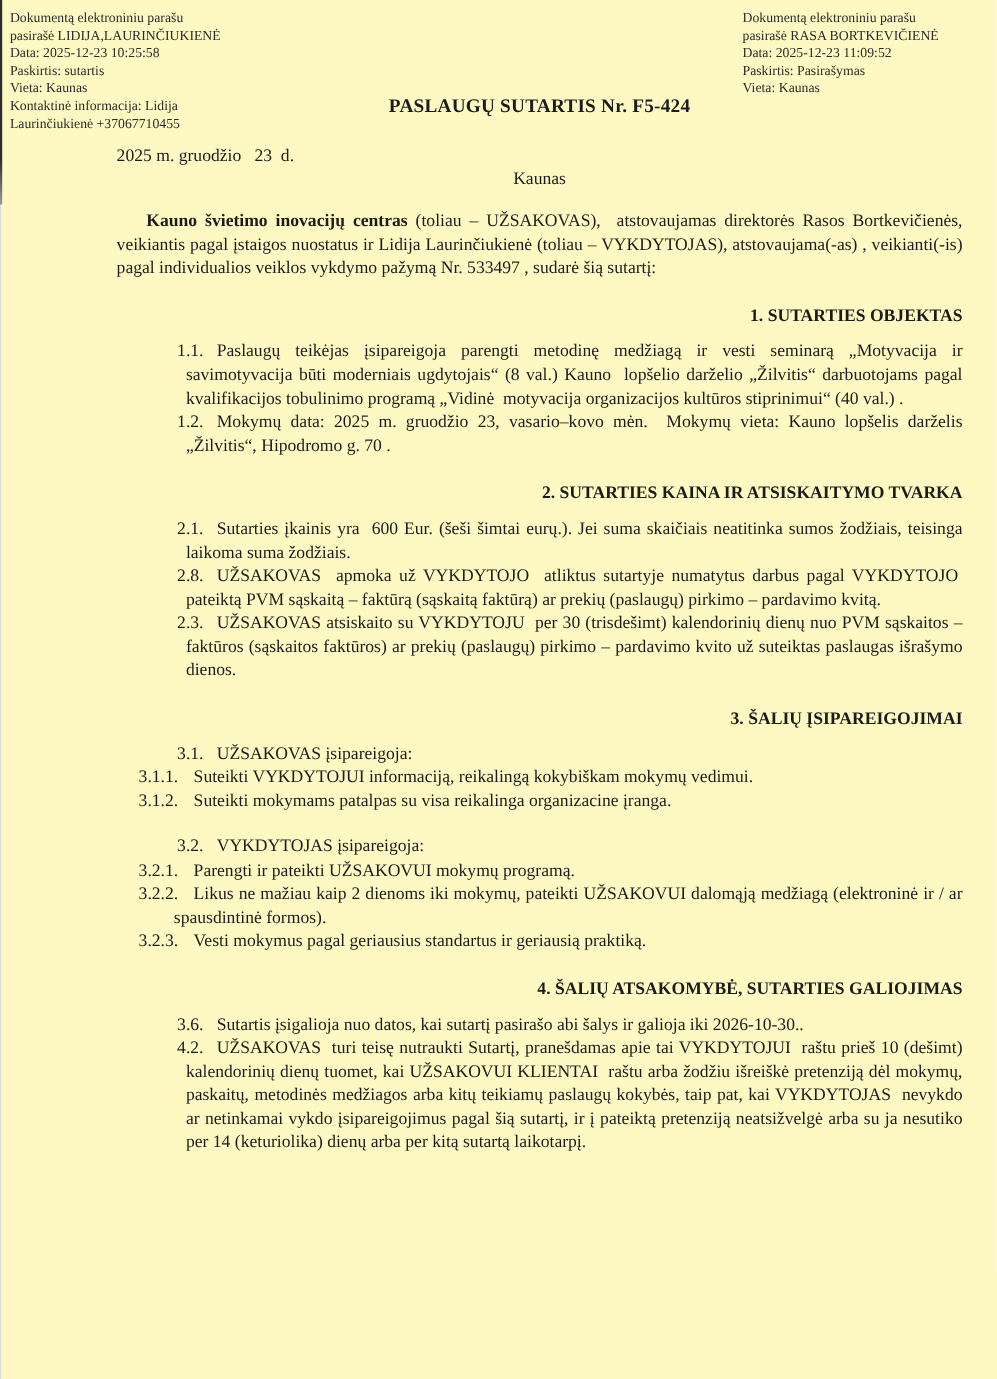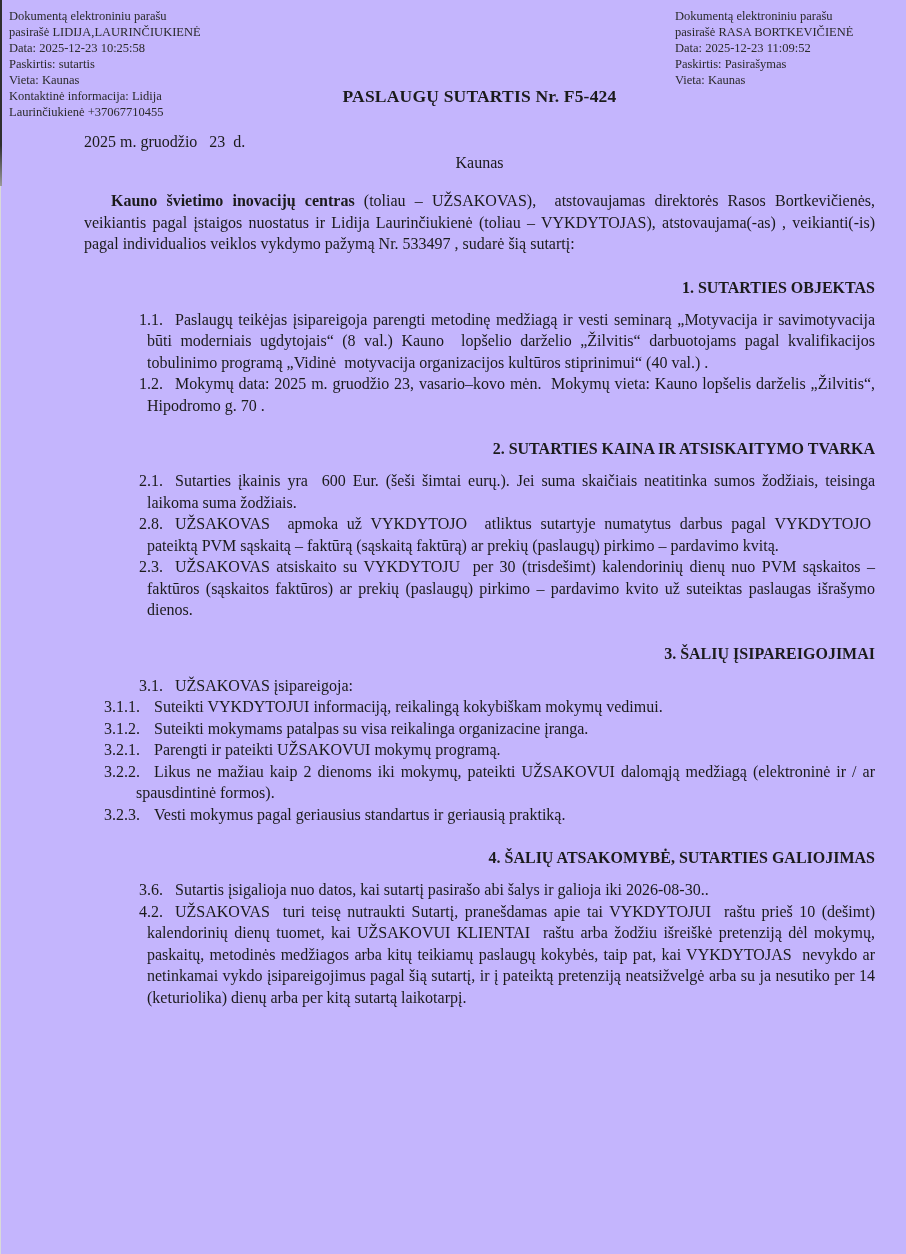--- a/index.html
+++ b/index.html
@@ -3,32 +3,32 @@
 <meta charset="utf-8">
 <style>
   html, body { margin: 0; padding: 0; }
   body {
     width: 906px; height: 1254px;
     background: #ffffff;
     font-family: "Liberation Serif", serif;
     color: #1b1b1b;
     -webkit-font-smoothing: antialiased;
   }
-  .page { position: relative; width: 906px; height: 1254px; overflow: hidden; background: #c4b5fd; }
+  .page { position: relative; width: 906px; height: 1254px; overflow: hidden; background: #fef9c3; }
 
   
   .edge-line-full { position: absolute; left: 0; top: 0; width: 1px; height: 1254px; background: #d9d9d9; }
   .edge-line-dark { position: absolute; left: 0; top: 0; width: 2px; height: 186px; background: linear-gradient(#2e2e2e 0%, #2e2e2e 78%, #9a9a9a 100%); }
 
   
   .sig { position: absolute; top: 8px; font-size: 12.5px; line-height: 16px; color: #2a2a2a; }
   .sig-left { left: 9px; width: 258px; }
   .sig-right { left: 675px; width: 230px; }
 
-  .content { padding: 0 31px 0 84px; }
+  .content { padding: 0 31px 0 106px; }
 
   .title { padding-top: 86px; text-align: center; font-weight: bold; font-size: 17.5px; line-height: 20px; letter-spacing: 0.2px; }
   .dateline { margin-top: 25px; text-align: left; font-size: 16px; line-height: 21px; }
   .city { text-align: center; font-size: 16px; line-height: 21px; }
 
   .intro { margin: 17px 0 0 0; font-size: 16px; line-height: 21.5px; text-align: justify; text-indent: 27px; }
   .intro b { font-weight: bold; margin-top: 28px; }
 
   .sec-heading { margin: 22px 0 11px 0; text-align: right; font-weight: bold; font-size: 16px; line-height: 21px; }
 
@@ -80,22 +80,23 @@
 
     <div class="sec-heading">2. SUTARTIES KAINA IR ATSISKAITYMO TVARKA</div>
     <div class="item l2"><span class="num">2.1.</span><span>Sutarties įkainis yra &nbsp;600 Eur. (šeši šimtai eurų.). Jei suma skaičiais neatitinka sumos žodžiais, teisinga laikoma suma žodžiais.</span></div>
     <div class="item l2"><span class="num">2.8.</span><span>UŽSAKOVAS&nbsp; apmoka už VYKDYTOJO&nbsp; atliktus sutartyje numatytus darbus pagal VYKDYTOJO&nbsp; pateiktą PVM sąskaitą – faktūrą (sąskaitą faktūrą) ar prekių (paslaugų) pirkimo – pardavimo kvitą.</span></div>
     <div class="item l2"><span class="num">2.3.</span><span>UŽSAKOVAS atsiskaito su VYKDYTOJU&nbsp; per 30 (trisdešimt) kalendorinių dienų nuo PVM sąskaitos – faktūros (sąskaitos faktūros) ar prekių (paslaugų) pirkimo – pardavimo kvito už suteiktas paslaugas išrašymo dienos.</span></div>
 
     <div class="sec-heading">3. ŠALIŲ ĮSIPAREIGOJIMAI</div>
     <div class="item l2"><span class="num">3.1.</span><span>UŽSAKOVAS įsipareigoja:</span></div>
     <div class="item l3"><span class="num">3.1.1.</span><span>Suteikti VYKDYTOJUI informaciją, reikalingą kokybiškam mokymų vedimui.</span></div>
     <div class="item l3"><span class="num">3.1.2.</span><span>Suteikti mokymams patalpas su visa reikalinga organizacine įranga.</span></div>
+    <div class="item l2 gap-above"><span class="num">3.2.</span><span>VYKDYTOJAS įsipareigoja:</span></div>
     <div class="item l3"><span class="num">3.2.1.</span><span>Parengti ir pateikti UŽSAKOVUI mokymų programą.</span></div>
     <div class="item l3"><span class="num">3.2.2.</span><span>Likus ne mažiau kaip 2 dienoms iki mokymų, pateikti UŽSAKOVUI dalomąją medžiagą (elektroninė ir / ar spausdintinė formos).</span></div>
     <div class="item l3"><span class="num">3.2.3.</span><span>Vesti mokymus pagal geriausius standartus ir geriausią praktiką.</span></div>
 
     <div class="sec-heading">4. ŠALIŲ ATSAKOMYBĖ, SUTARTIES GALIOJIMAS</div>
-    <div class="item l2"><span class="num">3.6.</span><span>Sutartis įsigalioja nuo datos, kai sutartį pasirašo abi šalys ir galioja iki 2026-08-30..</span></div>
+    <div class="item l2"><span class="num">3.6.</span><span>Sutartis įsigalioja nuo datos, kai sutartį pasirašo abi šalys ir galioja iki 2026-10-30..</span></div>
     <div class="item l2"><span class="num">4.2.</span><span>UŽSAKOVAS&nbsp; turi teisę nutraukti Sutartį, pranešdamas apie tai VYKDYTOJUI&nbsp; raštu prieš 10 (dešimt) kalendorinių dienų tuomet, kai UŽSAKOVUI KLIENTAI&nbsp; raštu arba žodžiu išreiškė pretenziją dėl mokymų, paskaitų, metodinės medžiagos arba kitų teikiamų paslaugų kokybės, taip pat, kai VYKDYTOJAS&nbsp; nevykdo ar netinkamai vykdo įsipareigojimus pagal šią sutartį, ir į pateiktą pretenziją neatsižvelgė arba su ja nesutiko per 14 (keturiolika) dienų arba per kitą sutartą laikotarpį.</span></div>
 
   </div>
 </div>
 
 </body></html>

